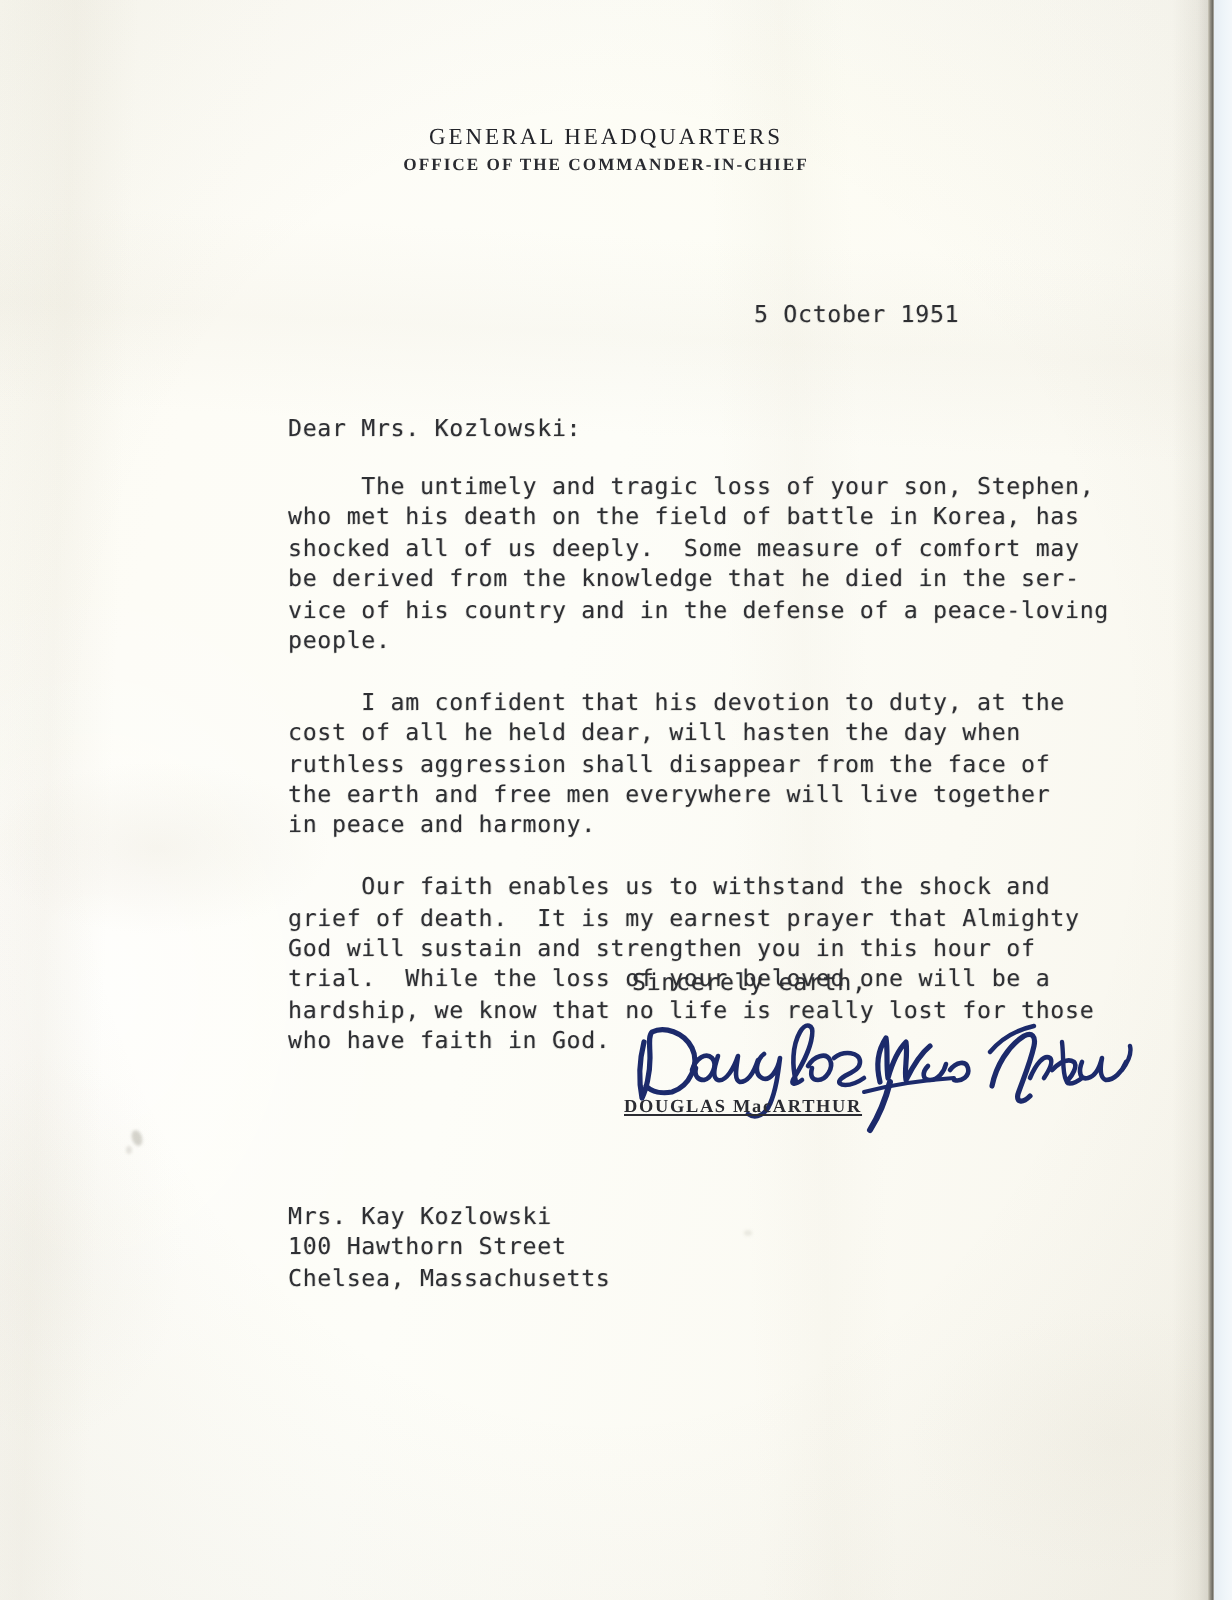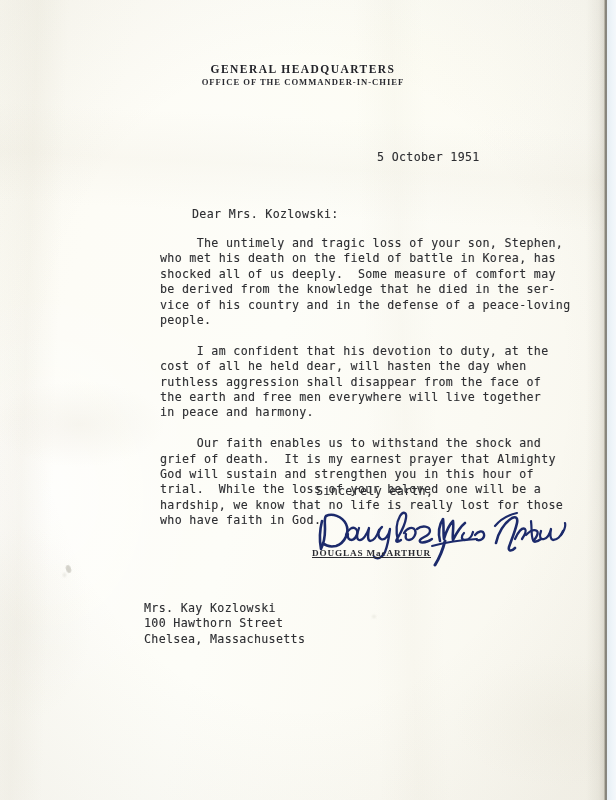--- a/index.html
+++ b/index.html
@@ -94,21 +94,21 @@
   #letterhead {
     position: absolute;
     left: 0;
     top: 62px;
     width: 606px;
     text-align: center;
     color: #23242a;
   }
   .lh-line1 {
     font-family: "Liberation Serif", serif;
-    font-weight: 700;
+    font-weight: 400;
     font-size: 11.5px;
     letter-spacing: 1.45px;
     line-height: 14px;
   }
   .lh-line2 {
     font-family: "Liberation Serif", serif;
     font-weight: 700;
     font-size: 15.5px;
     letter-spacing: 1.1px;
     line-height: 19px;
@@ -137,26 +137,25 @@
   #date-line {
     position: absolute;
     left: 377px;
     top: 150px;
   }
 
   #salutation {
     position: absolute;
     left: 144px;
     top: 207px;
-    margin-left: 48px;
   }
 
   #body-block {
     position: absolute;
-    left: 160px;
+    left: 144px;
     top: 236px;
     width: 420px;
   }
   .para { margin: 0 0 15.4px 0; }
   .para:last-child { margin-bottom: 0; }
 
   #closing {
     position: absolute;
     left: 316px;
     top: 484px;

